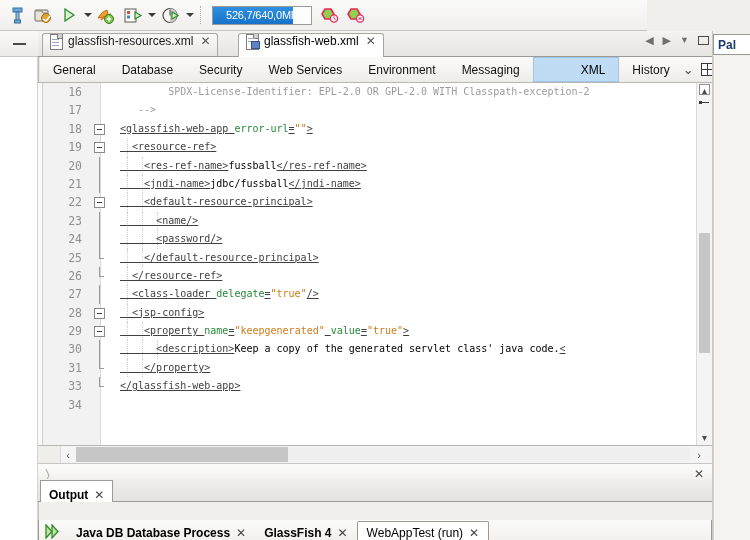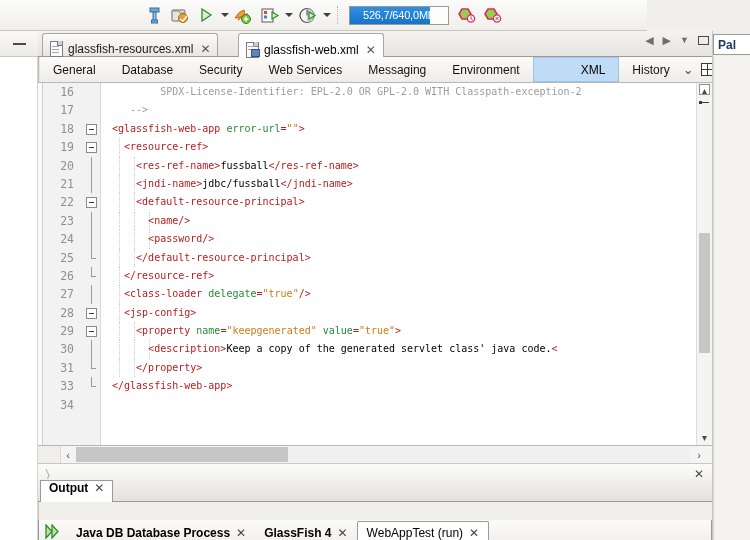--- a/index.html
+++ b/index.html
@@ -10,21 +10,21 @@
     font-size:12px;color:#000;
     -webkit-font-smoothing:antialiased;
   }
   #app{position:relative;width:750px;height:540px;overflow:hidden;}
 
   
   .toolbar{
     position:absolute;left:0;top:0;width:647px;height:31px;
     background:linear-gradient(#fbfbfa,#f0efec);
     border-bottom:1px solid #c8c6c2;
-    display:flex;align-items:center;padding:0 4px;box-sizing:border-box;justify-content:center;
+    display:flex;align-items:center;padding:0 4px;box-sizing:border-box;
   }
   .tbtn{width:26px;height:25px;display:flex;align-items:center;justify-content:center;border-radius:2px;}
   .tarrow{width:12px;height:25px;display:flex;align-items:center;justify-content:center;}
   .tarrow i{display:block;width:0;height:0;border-left:4px solid transparent;border-right:4px solid transparent;border-top:4px solid #3d3d3d;}
   .tsep{width:2px;height:18px;margin:0 4px;border-left:1px dotted #b4b2ae;}
   .memwrap{
     position:relative;width:98px;height:17px;border:1px solid #9a9a96;
     background:#fdfdfd;margin:0 5px;overflow:hidden;
   }
   .memfill{position:absolute;left:0;top:0;bottom:0;width:82%;background:linear-gradient(#2f8fe0,#1673c9);}
@@ -46,21 +46,21 @@
   .minbtn b{display:block;width:13px;height:2px;background:#4a4a4a;}
   .leftstrip .blank{position:absolute;left:0;top:26px;right:0;bottom:0;background:#fff;border-right:1px solid #d6d4d0;}
 
   
   .editorwin{position:absolute;left:38px;top:31px;width:674px;height:448px;}
   .doctabs{
     position:relative;height:25px;background:linear-gradient(#f4f3f0,#e6e4e0);
     border-bottom:1px solid #9c9a96;
   }
   .dtab{
-    position:absolute;top:2px;height:23px;display:flex;align-items:flex-end;gap:5px;
+    position:absolute;top:2px;height:23px;display:flex;align-items:flex-start;gap:5px;
     padding:0 7px;box-sizing:border-box;font-size:12px;
     border:1px solid #a9a7a3;border-bottom:none;border-radius:3px 3px 0 0;
   }
   .dtab.inactive{background:linear-gradient(#fbfbfa,#e8e6e2);color:#1a1a1a;}
   .dtab.active{background:#fff;color:#000;z-index:3;height:24px;}
   .dtab .x{color:#555;font-size:12px;margin-left:2px;cursor:default;}
   .ficon{width:13px;height:15px;position:relative;flex:none;}
   .ficon .pg{position:absolute;left:0;top:0;width:11px;height:14px;background:#fdfdfd;border:1px solid #7d7d7d;}
   .ficon .fold{position:absolute;right:1px;top:0;width:4px;height:4px;background:#cfcfcf;border-left:1px solid #7d7d7d;border-bottom:1px solid #7d7d7d;}
   .ficon .bar{position:absolute;left:2px;width:7px;height:1px;background:#9aa6c8;}
@@ -85,39 +85,39 @@
   .gridicon{width:13px;height:13px;border:1px solid #3a3a3a;box-sizing:border-box;position:relative;background:#fff;}
   .gridicon:before{content:"";position:absolute;left:0;right:0;top:5px;height:1px;background:#3a3a3a;}
   .gridicon:after{content:"";position:absolute;top:0;bottom:0;left:5px;width:1px;background:#3a3a3a;}
 
   
   .codearea{position:relative;height:362px;background:#fff;border-bottom:1px solid #b9b7b3;overflow:hidden;}
   .gutter{position:absolute;left:0;top:0;bottom:0;width:62px;background:#f2f2f2;border-right:1px solid #d8d8d8;}
   .gutterL{position:absolute;left:0;top:0;bottom:0;width:4px;border-right:1px solid #cfcfcf;background:#fafafa;}
   .foldcol{position:absolute;left:32px;top:0;bottom:0;width:30px;background:#f2f2f2;}
 
-  .lines{position:absolute;left:8px;top:0;right:0;top:0;}
+  .lines{position:absolute;left:16px;top:0;right:0;top:0;}
   .ln{position:relative;height:18.4px;white-space:pre;}
   .ln .num{
     position:absolute;left:0;width:28px;text-align:right;
     font-family:"DejaVu Sans Mono", monospace;font-size:11.5px;color:#8f8f8f;line-height:18.4px;
   }
   .ln .code{
     position:absolute;left:66px;line-height:18.4px;
     font-family:"DejaVu Sans Mono", monospace;font-size:10px;color:#000;
   }
   
   .fbox{position:absolute;left:40px;top:4px;width:11px;height:11px;border:1px solid #8a8a8a;background:#fff;box-sizing:border-box;}
   .fbox:before{content:"";position:absolute;left:2px;right:2px;top:4px;height:1px;background:#3a3a3a;}
   .fline{position:absolute;left:45px;top:0;bottom:0;width:1px;background:#9a9a9a;}
   .fend{position:absolute;left:45px;top:0;height:9px;width:1px;background:#9a9a9a;}
   .fend:after{content:"";position:absolute;left:0;top:9px;width:5px;height:1px;background:#9a9a9a;}
   .indentg{position:absolute;top:0;bottom:0;width:1px;border-left:1px dotted #cdcdcd;}
 
-  .tag{color:#b91c1c;}
+  .tag{color:#404040;text-decoration:underline;}
   .attr{color:#258a37;}
   .val{color:#cf7b18;}
   .txt{color:#000;}
   .cmt{color:#9b9b9b;}
 
   
   .vsb{position:absolute;right:0;top:0;bottom:0;width:15px;background:#f4f4f4;border-left:1px solid #dcdcdc;}
   .vsb .ar{position:absolute;left:0;right:0;height:15px;display:flex;align-items:center;justify-content:center;color:#4b4b4b;font-size:10px;}
   .vsb .up{top:0;}
   .vsb .dn{bottom:0;}
@@ -150,21 +150,21 @@
     display:flex;align-items:center;padding-left:4px;box-sizing:border-box;
     font-size:12px;font-weight:bold;color:#1a3a6b;
   }
   .palette .body{position:absolute;left:0;top:25px;right:0;bottom:0;background:#f4f3f0;border-left:1px solid #d6d4d0;}
 
   
   .outputwin{position:absolute;left:38px;top:479px;width:674px;height:61px;}
   .outtabrow{position:relative;height:22px;background:linear-gradient(#f1f0ed,#e4e2de);border-bottom:1px solid #9c9a96;}
   .outtab{
     position:absolute;left:2px;top:1px;height:22px;background:#fff;border:1px solid #9c9a96;border-bottom:none;
-    display:flex;align-items:flex-start;gap:6px;padding:0 8px;box-sizing:border-box;font-size:12px;font-weight:bold;color:#000;
+    display:flex;align-items:flex-end;gap:6px;padding:0 8px;box-sizing:border-box;font-size:12px;font-weight:bold;color:#000;
   }
   .outtab .x{font-weight:normal;color:#444;}
   .outbody{position:relative;height:39px;background:#fff;border:1px solid #9c9a96;border-top:none;box-sizing:border-box;}
   .iorow{position:relative;height:24px;background:linear-gradient(#fbfbfa,#f0efeb);border-bottom:1px solid #c9c7c3;margin-top:18px;}
   .playicon{position:absolute;left:5px;top:4px;width:17px;height:15px;}
   .iotabs{position:absolute;left:28px;top:0;right:0;height:24px;display:flex;align-items:flex-end;}
   .iotab{
     height:23px;display:flex;align-items:center;gap:6px;padding:0 9px;box-sizing:border-box;font-size:12px;
   }
   .iotab.b{font-weight:bold;color:#000;}
@@ -305,22 +305,22 @@
         <span class="sqbtn"></span>
       </div>
     </div>
 
     <div class="mvtabs">
       <div class="mvedge"></div>
       <div class="mvtab">General</div>
       <div class="mvtab">Database</div>
       <div class="mvtab">Security</div>
       <div class="mvtab">Web Services</div>
+      <div class="mvtab">Environment</div>
       <div class="mvtab">Messaging</div>
-      <div class="mvtab">Environment</div>
       <div class="mvtab sel">XML</div>
       <div class="mvtab">History</div>
       <div class="mvright">
         <span style="font-size:13px;color:#4a4a4a;line-height:8px;">⌄</span>
         <span class="gridicon"></span>
       </div>
     </div>
 
     <div class="codearea">
       <div class="gutter">

